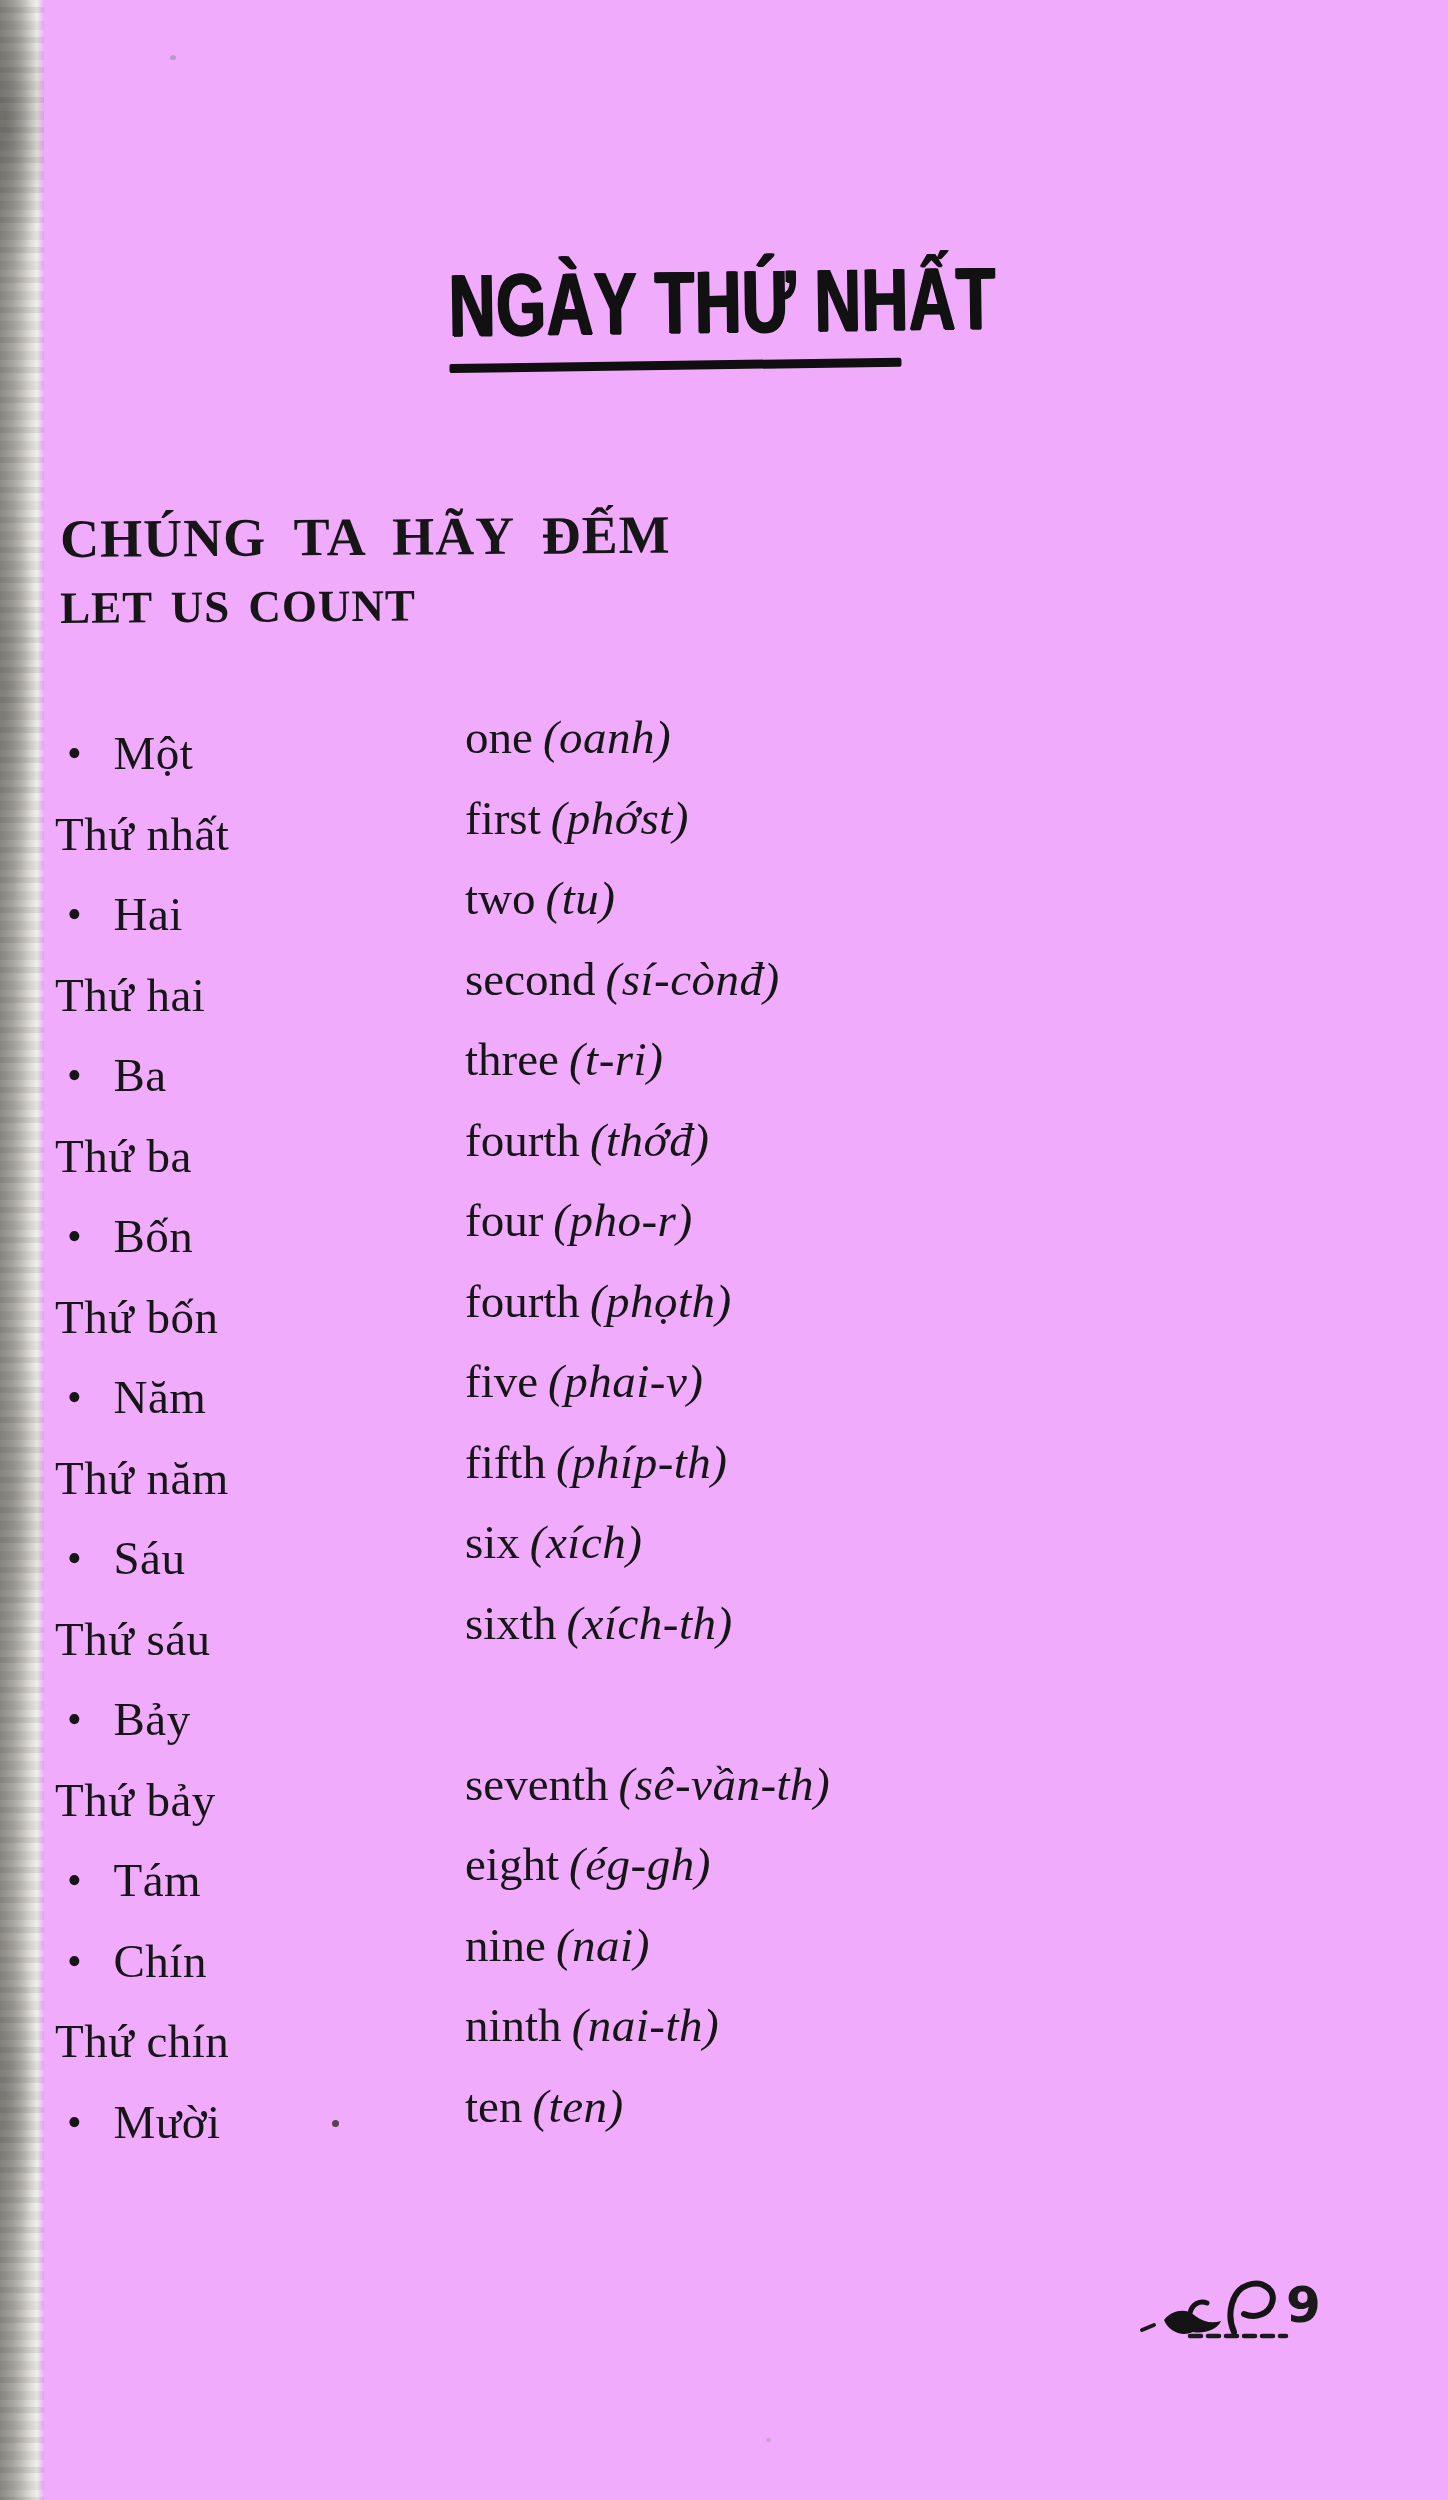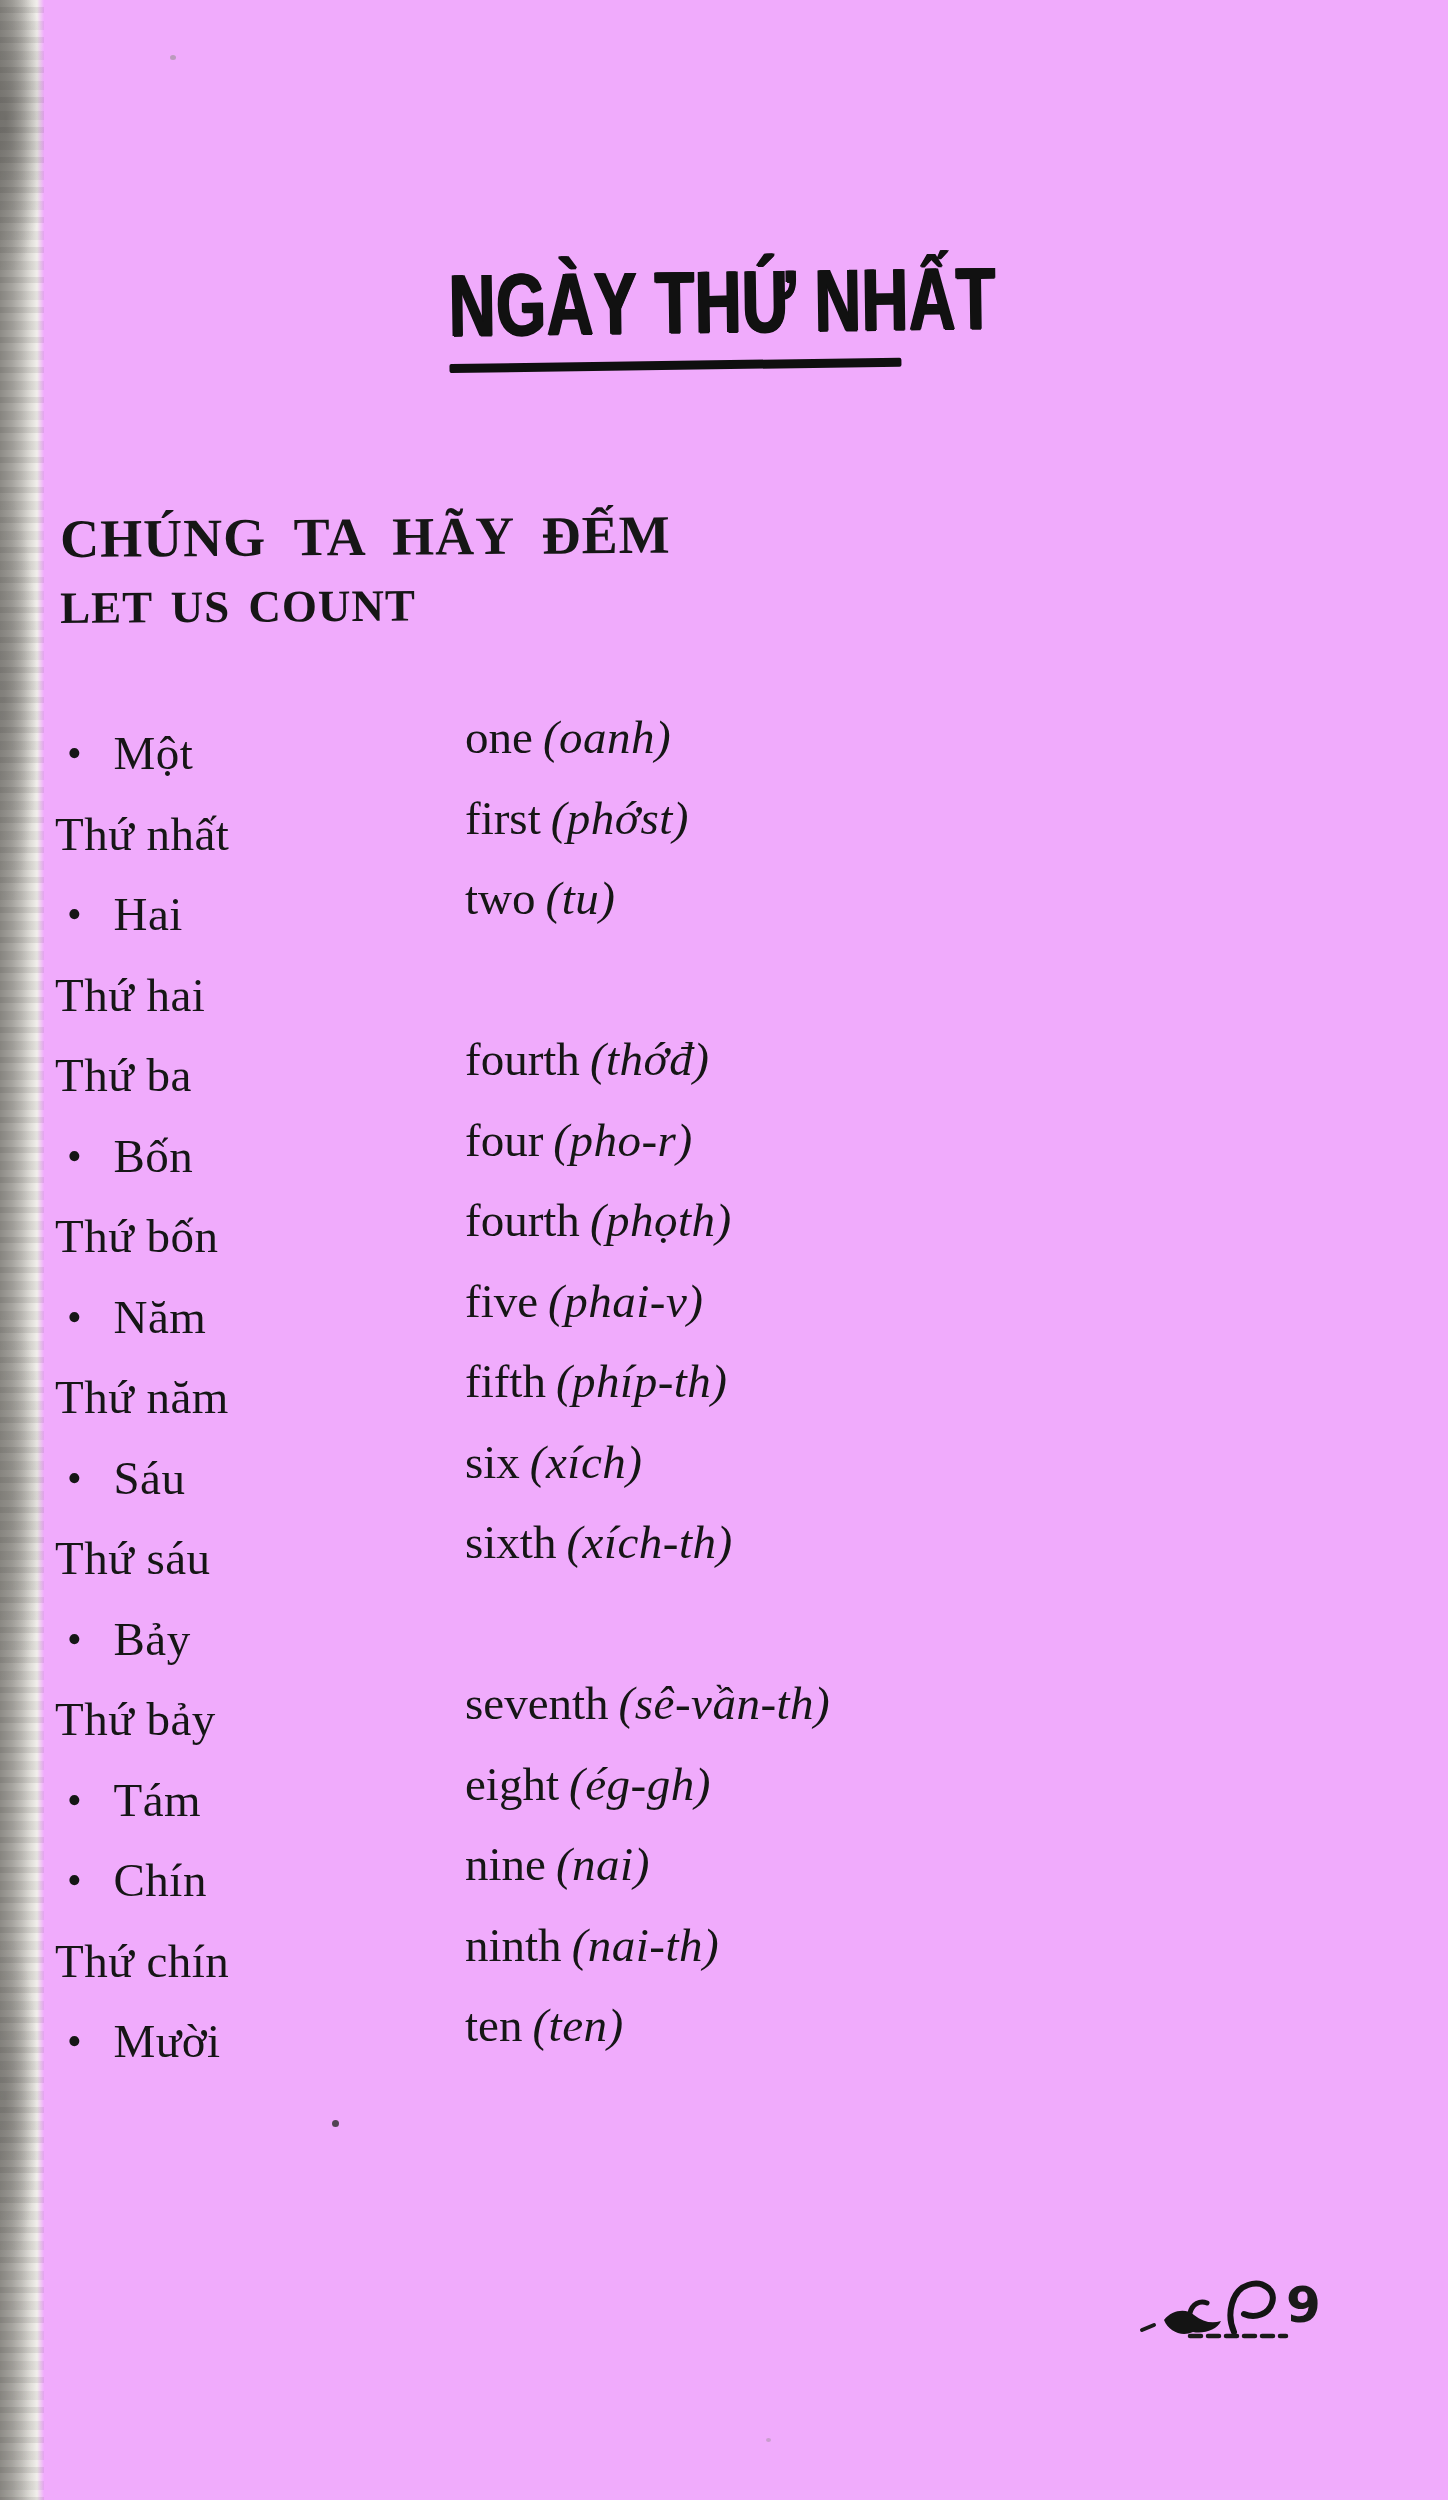--- a/index.html
+++ b/index.html
@@ -117,20 +117,32 @@
       </span>
       <span class="en-cell">
         <span class="en">two</span><span class="phon">(tu)</span>
       </span>
     </div>
       <div class="row">
       <span class="vi-cell">
         
         <span class="vi">Thứ hai</span>
       </span>
+      <span class="en-cell">
+        <span class="en">second</span><span class="phon">(sí-cònđ)</span>
+      </span>
+    </div>
+      <div class="row bulleted">
+      <span class="vi-cell">
+        <span class="bullet">•</span>
+        <span class="vi">Ba</span>
+      </span>
+      <span class="en-cell">
+        <span class="en">three</span><span class="phon">(t-ri)</span>
+      </span>
     </div>
       <div class="row">
       <span class="vi-cell">
         
         <span class="vi">Thứ ba</span>
       </span>
       <span class="en-cell">
         <span class="en">fourth</span><span class="phon">(thớđ)</span>
       </span>
     </div>

